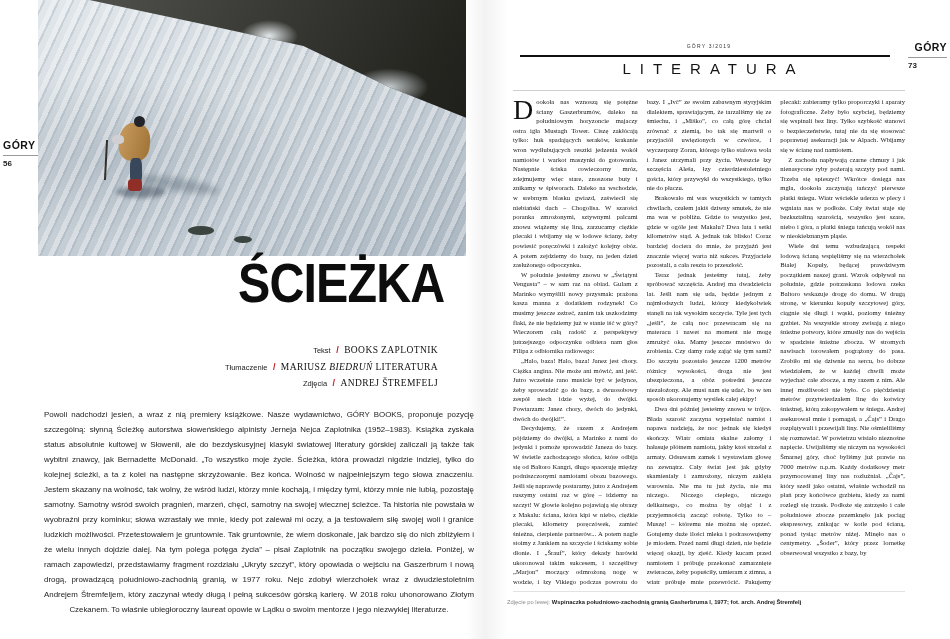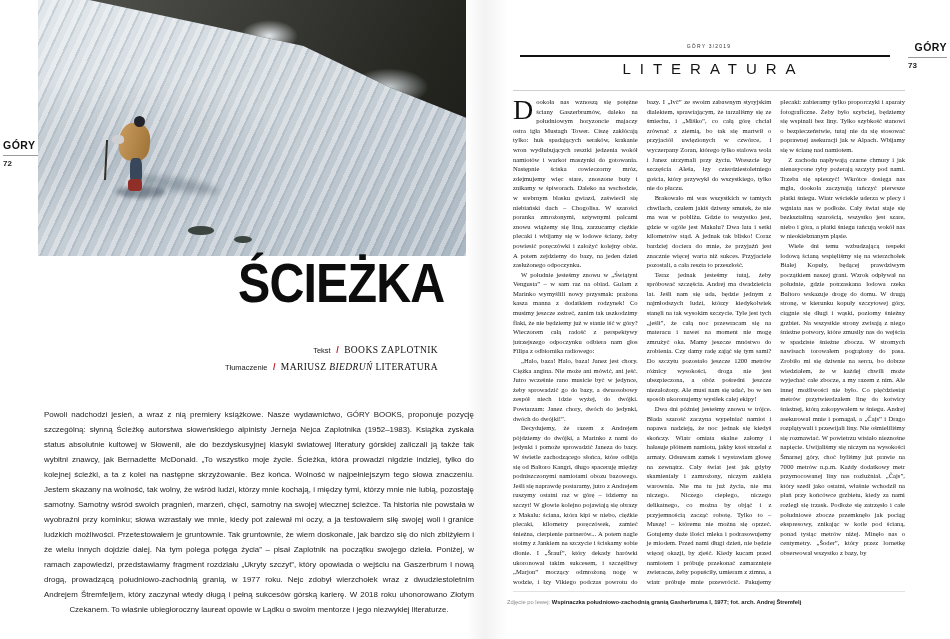--- a/index.html
+++ b/index.html
@@ -86,37 +86,42 @@
       <div class="head"></div>
       <div class="mitten"></div>
       <div class="legs"></div>
       <div class="boot"></div>
     </div>
   </div>
 
   <div class="tab-left">
     <div class="logo">GÓRY</div>
     <div class="tab-rule"></div>
-    <div class="tab-num">72</div>
+    <div class="tab-num">56</div>
   </div>
 
   <h1 class="article-title" style="margin:0;">
     <span>ŚCIEŻKA</span>
   </h1>
 
   <div class="credits">
     <div class="credit-line">
       <span class="credit-label">Tekst</span>
       <span class="credit-sep">/</span>
       <span class="credit-name"><span>BOOKS ZAPLOTNIK</span><em></em><span></span></span>
     </div>
     <div class="credit-line">
       <span class="credit-label">Tłumaczenie</span>
       <span class="credit-sep">/</span>
       <span class="credit-name"><span>MARIUSZ </span><em>BIEDRUŃ</em><span> LITERATURA</span></span>
+    </div>
+    <div class="credit-line">
+      <span class="credit-label">Zdjęcia</span>
+      <span class="credit-sep">/</span>
+      <span class="credit-name"><span>ANDREJ ŠTREMFELJ</span><em></em><span></span></span>
     </div>
   </div>
 
   <div class="intro">Powoli nadchodzi jesień, a wraz z nią premiery książkowe. Nasze wydawnictwo, GÓRY BOOKS, proponuje pozycję szczególną: słynną Ścieżkę autorstwa słoweńskiego alpinisty Jerneja Nejca Zaplotnika (1952–1983). Książka zyskała status absolutnie kultowej w Słowenii, ale do bezdyskusyjnej klasyki światowej literatury górskiej zaliczali ją także tak wybitni znawcy, jak Bernadette McDonald. „To wszystko moje życie. Ścieżka, która prowadzi nigdzie indziej, tylko do kolejnej ścieżki, a ta z kolei na następne skrzyżowanie. Bez końca. Wolność w najpełniejszym tego słowa znaczeniu. Jestem skazany na wolność, tak wolny, że wśród ludzi, którzy mnie kochają, i między tymi, którzy mnie nie lubią, pozostaję samotny. Samotny wśród swoich pragnień, marzeń, chęci, samotny na swojej wiecznej ścieżce. Ta historia nie powstała w wyobraźni przy kominku; słowa wzrastały we mnie, kiedy pot zalewał mi oczy, a ja testowałem siłę swojej woli i granice ludzkich możliwości. Przetestowałem je gruntownie. Tak gruntownie, że wiem doskonale, jak bardzo się do nich zbliżyłem i że wielu innych dojdzie dalej. Na tym polega potęga życia” – pisał Zaplotnik na początku swojego dzieła. Poniżej, w ramach zapowiedzi, przedstawiamy fragment rozdziału „Ukryty szczyt”, który opowiada o wejściu na Gaszerbrum I nową drogą, prowadzącą południowo-zachodnią granią, w 1977 roku. Nejc zdobył wierzchołek wraz z dwudziestoletnim Andrejem Štremfeljem, który zaczynał wtedy długą i pełną sukcesów górską karierę. W 2018 roku uhonorowano Złotym Czekanem. To właśnie ubiegłoroczny laureat opowie w Lądku o swoim mentorze i jego niezwykłej literaturze.</div>
 
   <div class="gutter"></div>
 
   <div class="issue">GÓRY 3/2019</div>
   <div class="header-rule"></div>
   <div class="section-title">LITERATURA</div>

